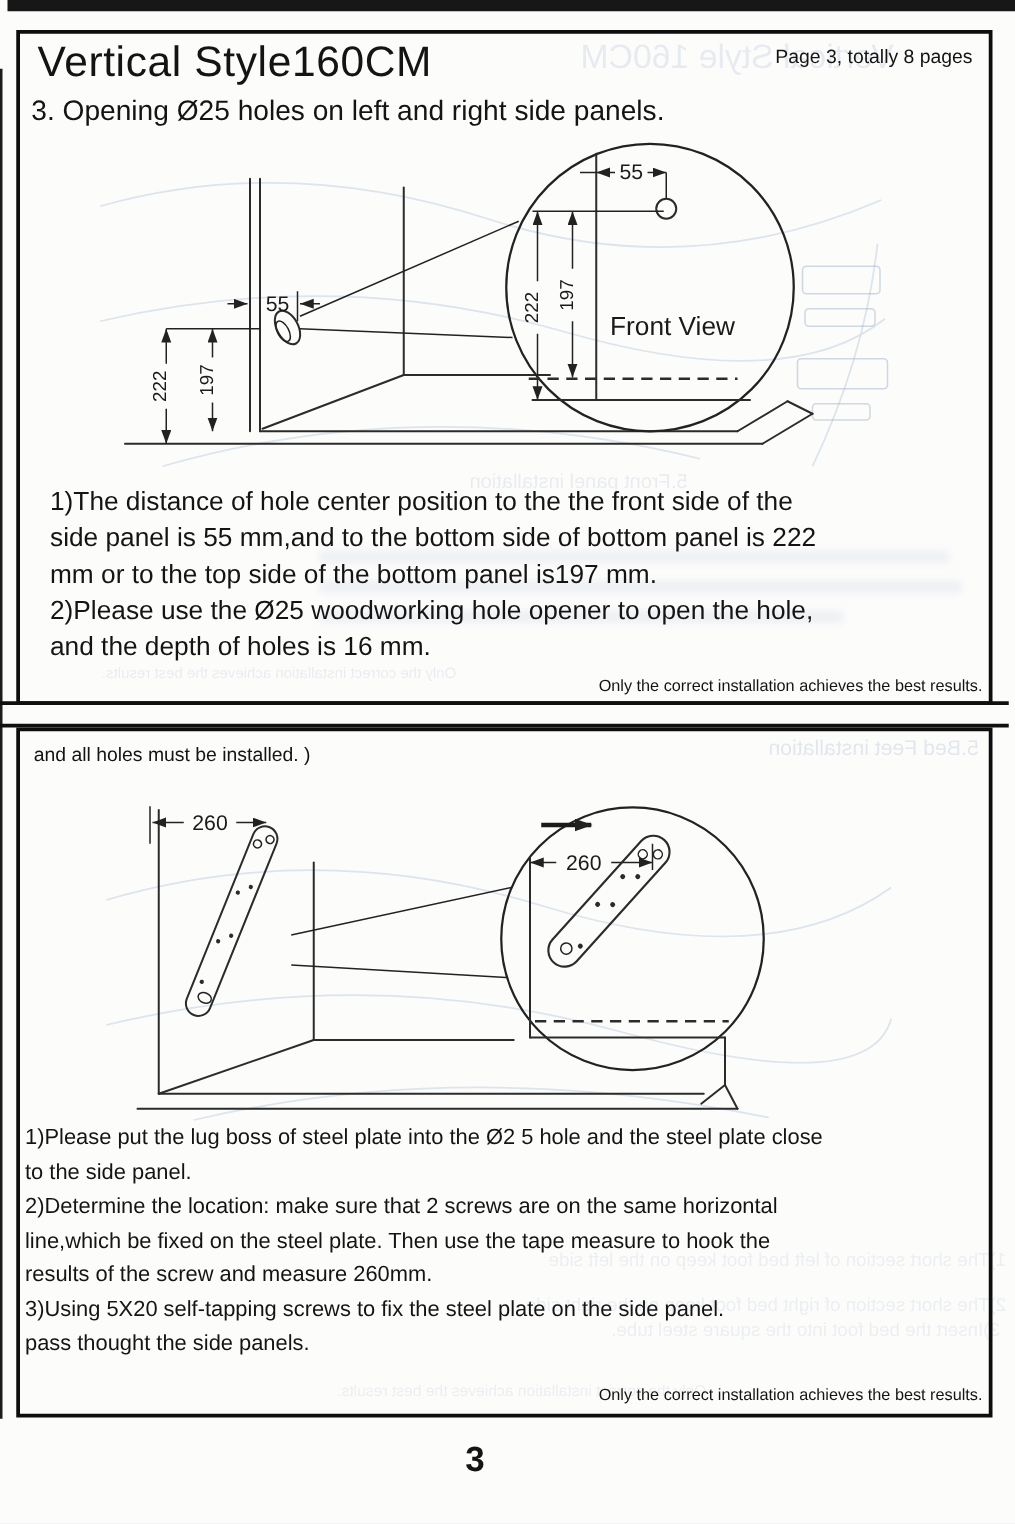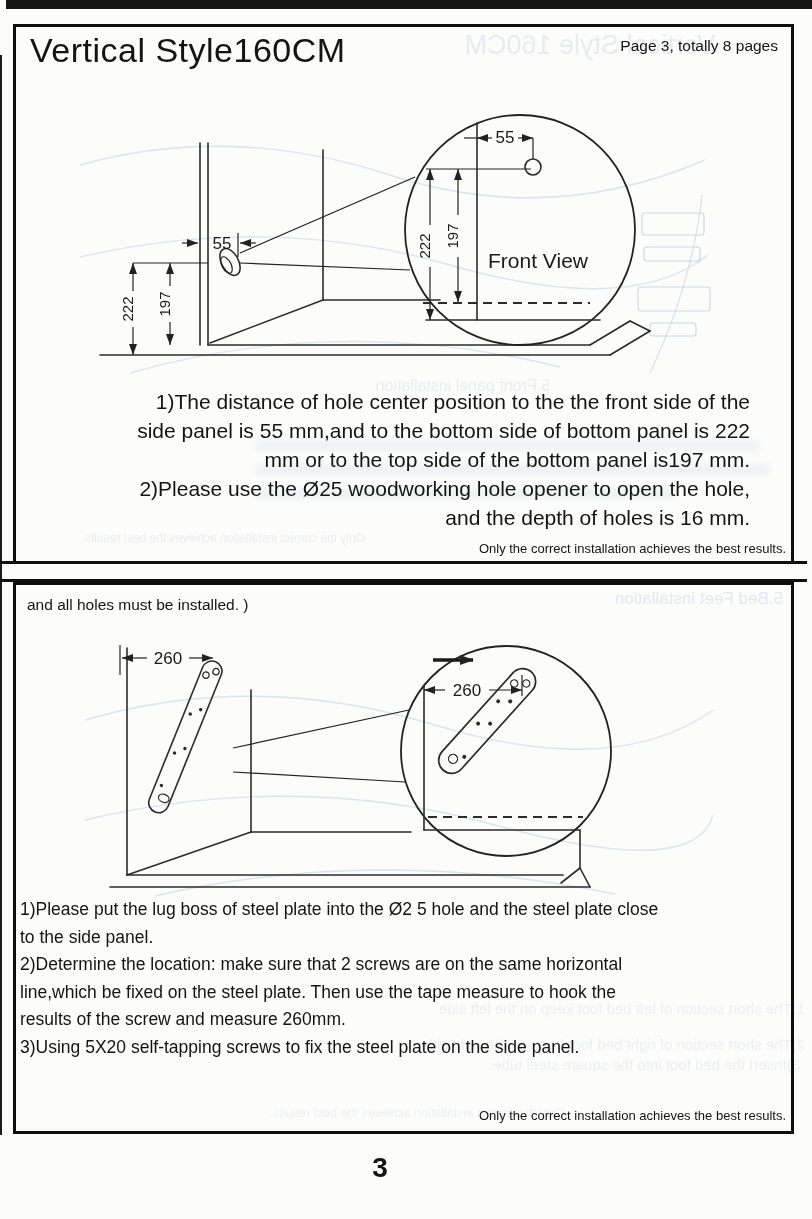--- a/index.html
+++ b/index.html
@@ -13,21 +13,21 @@
   .scan-strip{left:6px;top:0;width:806px;height:9px;background:#171717;}
   .scan-edge-left{left:0;top:55px;width:2px;height:1080px;background:#1c1c1c;}
   .fw-line{left:0;width:807px;height:3px;background:#101010;}
   
   .box{border:3px solid #0e0e0e;background:transparent;box-sizing:border-box;}
   #box1{left:13px;top:24px;width:781px;height:540px;}
   #box2{left:13px;top:582px;width:781px;height:552px;}
   .doc-title{left:30px;top:31px;font-size:34px;letter-spacing:.5px;}
   .page-note{top:37px;right:34px;font-size:15.5px;margin-left:17px;}
   .s3-heading{left:25px;top:76px;font-size:22.5px;}
-  .s3-body{left:40px;top:387px;width:710px;font-size:21px;line-height:29px;text-align:right;}
+  .s3-body{left:40px;top:387px;width:710px;font-size:21px;line-height:29px;}
   .footer-note{right:26px;font-size:13px;}
   .s3-footer{top:541px;}
   .s4-footer{top:1108px;}
   .s4-heading{left:27px;top:594px;width:680px;font-size:15.5px;line-height:21px;}
   .s4-body{left:20px;top:896px;width:778px;font-size:17.5px;line-height:27.5px;}
   .page-number{left:340px;top:1152px;width:80px;text-align:center;font-size:28px;font-weight:bold;}
   
   .ghost{color:#7e94b8;transform:scaleX(-1);filter:blur(.5px);pointer-events:none;white-space:nowrap;}
   .g-title{left:450px;top:30px;width:265px;font-size:27px;opacity:.16;}
   .g-front-panel{left:300px;top:377px;width:250px;font-size:16px;opacity:.15;}
@@ -71,20 +71,21 @@
   <div class="abs ghost g-insert">3)Insert the bed foot into the square steel tube.</div>
   <div class="abs ghost g-footer2">Only the correct installation achieves the best results.</div>
 
   <div class="abs box" id="box1"></div>
   <div class="abs fw-line" style="top:561px;"></div>
   <div class="abs fw-line" style="top:579px;"></div>
   <div class="abs box" id="box2"></div>
 
   <div class="abs doc-title">Vertical Style160CM</div>
   <div class="abs page-note">Page 3, totally 8 pages</div>
+  <div class="abs s3-heading">3. Opening Ø25 holes on left and right side panels.</div>
 
   <svg class="abs" style="left:90px;top:105px;" width="620" height="272" viewBox="0 0 620 272">
     <defs>
       <marker id="ar" markerWidth="12" markerHeight="10" refX="11" refY="4" orient="auto-start-reverse" markerUnits="userSpaceOnUse">
         <path d="M0,0 L11,4 L0,8 z" fill="#222"></path>
       </marker>
       <marker id="arB" markerWidth="16" markerHeight="12" refX="13" refY="5" orient="auto" markerUnits="userSpaceOnUse">
         <path d="M0,0 L14,5 L0,10 z" fill="#222"></path>
       </marker>
     </defs>
@@ -239,18 +240,19 @@
     </g>
   </svg>
 
   <div class="abs s4-body">
     <div>1)Please put the lug boss of steel plate into the Ø2 5 hole and the steel plate close</div>
     <div>to the side panel.</div>
     <div>2)Determine the location: make sure that 2 screws are on the same horizontal</div>
     <div>line,which be fixed on the steel plate. Then use the tape measure to hook the</div>
     <div>results of the screw and measure 260mm.</div>
     <div>3)Using 5X20 self-tapping screws to fix the steel plate on the side panel.</div>
+    <div>pass thought the side panels.</div>
   </div>
   <div class="abs footer-note s4-footer">Only the correct installation achieves the best results.</div>
 
   <div class="abs page-number">3</div>
 
 </div>
 
 </body></html>

